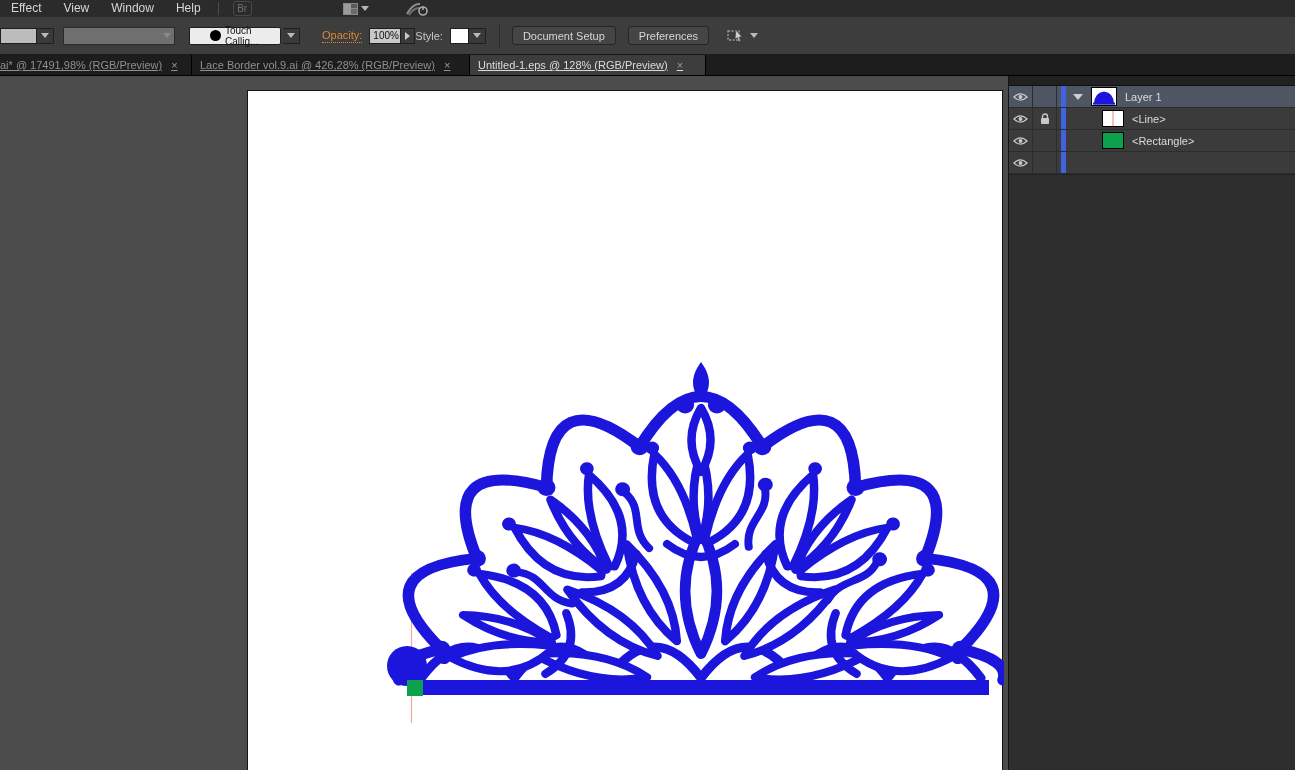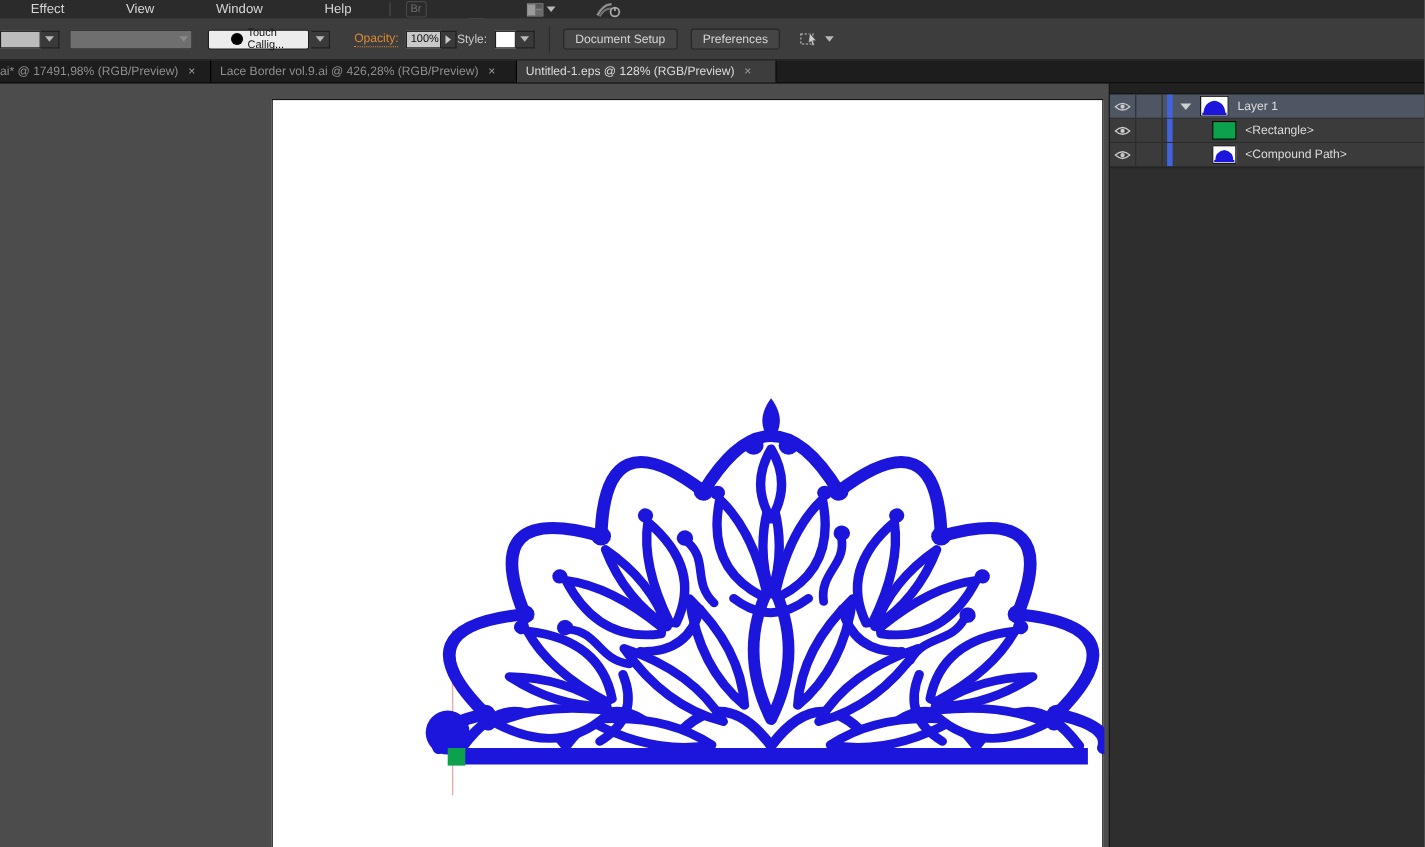--- a/index.html
+++ b/index.html
@@ -2,21 +2,21 @@
 <html style="--art-blue: #1c16dd; --rect-green: #0ca14c; --guide-pink: #f0a8a4; --layer-bar-blue: #4263e0; --opacity-orange: #dd8a33;"><head>
 <meta charset="utf-8">
 <style>
   html,body{margin:0;padding:0;background:#222;}
   *{box-sizing:border-box;font-family:"Liberation Sans",sans-serif;}
   #app{position:relative;width:1295px;height:770px;overflow:hidden;background:#4c4c4c;}
 
   
   .menubar{position:absolute;left:0;top:0;width:1295px;height:17px;background:#2b2b2b;
     display:flex;align-items:center;color:#d6d6d6;font-size:12px;}
-  .menu-item{padding:0 28px;height:17px;line-height:17px;cursor:default;}
+  .menu-item{padding:0 11px;height:17px;line-height:17px;cursor:default;}
   .mb-icons{display:flex;align-items:center;margin-left:14px;gap:36px;}
   .mb-divider{width:1px;height:13px;background:#4a4a4a;margin-left:6px;}
   .badge{width:19px;height:15px;border:1px solid #5a5a5a;border-radius:3px;font-size:10px;
     display:flex;align-items:center;justify-content:center;}
   .badge.dim{color:#6f6f6f;border-color:#484848;}
   .badge.lit{color:#c8c8c8;border-color:#7a7a7a;margin-top:32px;}
   .ws-icon{display:flex;align-items:center;gap:3px;}
   .ws-grid{width:15px;height:12px;border:1px solid #8a8a8a;display:grid;
     grid-template-columns:7px 6px;grid-template-rows:5px 5px;}
   .ws-grid i{display:block;}
@@ -54,21 +54,21 @@
   .style-swatch{margin-left:7px;width:19px;height:16px;background:#fff;border:1px solid #1f1f1f;}
   .cb-divider{width:1px;height:24px;background:#2b2b2b;margin-left:13px;}
   .cb-btn{margin-left:12px;height:19px;background:#454545;border:1px solid #262626;border-radius:3px;
     color:#d6d6d6;font-size:11px;display:flex;align-items:center;padding:0 10px;}
   .sel-opts{margin-left:18px;display:flex;align-items:center;gap:5px;}
 
   
   .tabbar{position:absolute;left:0;top:55px;width:1295px;height:21px;background:#1d1d1d;
     border-bottom:1px solid #000;display:flex;font-size:11px;color:#8f8f8f;}
   .doc-tab{display:flex;align-items:center;border-right:1px solid #000;padding:0 8px;
-    overflow:hidden;white-space:nowrap;flex:none;}
+    overflow:hidden;white-space:nowrap;flex:none;text-decoration:underline;}
   .doc-tab.first{padding-left:0;}
   .doc-tab.active{background:#3d3d3d;color:#dcdcdc;}
   .doc-tab .tab-label{overflow:hidden;text-overflow:clip;}
   .tab-close{margin-left:9px;font-size:11px;color:#9a9a9a;line-height:1;}
 
   
   .pasteboard{position:absolute;left:0;top:76px;width:1008px;height:694px;background:#4c4c4c;}
   .artboard{position:absolute;left:247px;top:14px;width:756px;height:680px;background:#fff;
     border:1px solid #141414;border-bottom:none;}
   .art-svg{position:absolute;left:0;top:0;}
@@ -271,20 +271,44 @@
           <div class="thumb parent">
             <svg width="24" height="17" viewBox="0 0 24 17">
                 <path d="M2,16 Q2,5 12,3.5 Q22,5 22,16 Z" fill="#1c16dd"></path>
                 <rect x="1" y="14.5" width="22" height="2.2" fill="#1c16dd"></rect>
               </svg>
           </div>
           <div class="row-label">Layer 1</div>
         </div>
       </div>
 
+      <div class="layer-row">
+        <div class="cell">
+          <svg width="15" height="10" viewBox="0 0 16 10">
+            <path d="M1,5 Q8,-1.5 15,5 Q8,11.5 1,5 Z" fill="none" stroke="#c9c9c9" stroke-width="1.3"></path>
+            <circle cx="8" cy="5" r="2.1" fill="#c9c9c9"></circle>
+          </svg>
+        </div>
+        <div class="cell">
+          <svg width="10" height="12" viewBox="0 0 10 12">
+            <path d="M2.5,5 V3.5 A2.5,2.5 0 0 1 7.5,3.5 V5" fill="none" stroke="#c9c9c9" stroke-width="1.4"></path>
+            <rect x="1" y="5" width="8" height="6" rx="1" fill="#c9c9c9"></rect>
+          </svg>
+        </div>
+        <div class="color-bar"></div>
+        <div class="row-body">
+          <div class="child-indent"></div>
+          <div class="thumb child">
+            <svg width="20" height="15" viewBox="0 0 20 15">
+                <line x1="10" y1="0" x2="10" y2="15" stroke="#f0a8a4" stroke-width="1.4"></line>
+              </svg>
+          </div>
+          <div class="row-label">&lt;Line&gt;</div>
+        </div>
+      </div>
 
       <div class="layer-row">
         <div class="cell">
           <svg width="15" height="10" viewBox="0 0 16 10">
             <path d="M1,5 Q8,-1.5 15,5 Q8,11.5 1,5 Z" fill="none" stroke="#c9c9c9" stroke-width="1.3"></path>
             <circle cx="8" cy="5" r="2.1" fill="#c9c9c9"></circle>
           </svg>
         </div>
         <div class="cell"></div>
         <div class="color-bar"></div>
@@ -297,29 +321,19 @@
 
       <div class="layer-row">
         <div class="cell">
           <svg width="15" height="10" viewBox="0 0 16 10">
             <path d="M1,5 Q8,-1.5 15,5 Q8,11.5 1,5 Z" fill="none" stroke="#c9c9c9" stroke-width="1.3"></path>
             <circle cx="8" cy="5" r="2.1" fill="#c9c9c9"></circle>
           </svg>
         </div>
         <div class="cell"></div>
         <div class="color-bar"></div>
-        <div class="row-body">
-          <div class="child-indent"></div>
-          <div class="thumb child">
-            <svg width="20" height="15" viewBox="0 0 24 17">
-                <path d="M2,16 Q2,5 12,3.5 Q22,5 22,16 Z" fill="#1c16dd"></path>
-                <rect x="1" y="14.5" width="22" height="2.2" fill="#1c16dd"></rect>
-              </svg>
-          </div>
-          <div class="row-label">&lt;Compound Path&gt;</div>
-        </div>
       </div>
 
     </div>
     <div class="panel-rest"></div>
   </div>
 
 </div>
 
 </body></html>

